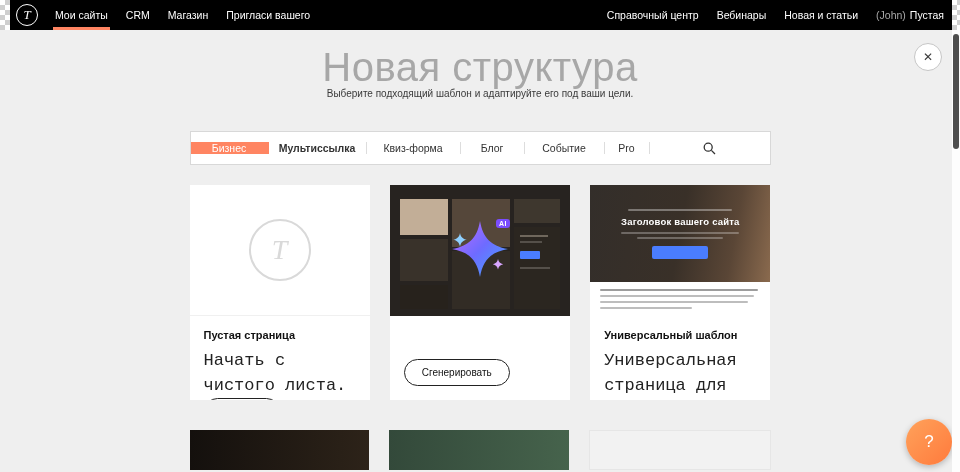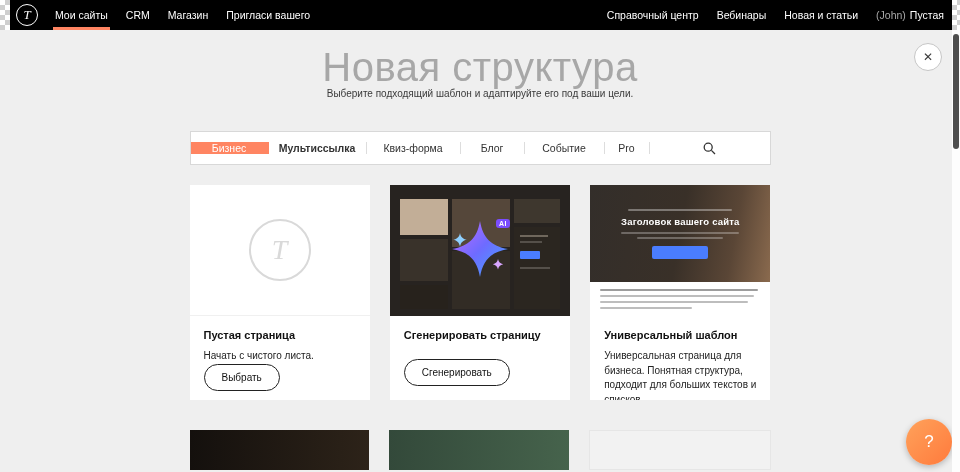--- a/index.html
+++ b/index.html
@@ -52,21 +52,21 @@
   .tab.active { background:#ff8562; color:#fff; border-right-color:#ff8562; }
   .w0{flex:0 0 78px;} .w1{flex:0 0 80px;} .w2{flex:0 0 98px;font-weight:bold;} .w3{flex:0 0 94px;}
   .w4{flex:0 0 80px;} .w5{flex:0 0 64px;} .w6{flex:0 0 45px;} .w7{flex:1;}
 
   
   .cards { width:581px; margin:20px auto 0; display:flex; gap:20px; }
   .card { flex:1; background:#fff; height:215px; display:flex; flex-direction:column; overflow:hidden; }
   .card-preview { flex:0 0 131px; position:relative; overflow:hidden; }
   .card-body { flex:1; padding:13px 14px 14px; display:flex; flex-direction:column; }
   .card-title { font-size:11px; font-weight:bold; color:#111; }
-  .card-desc { font-size:10px; color:#222; line-height:1.45; margin-top:8px; }
+  .card-desc { font-size:17px; color:#222; line-height:1.45; margin-top:8px;font-family:Liberation Mono, monospace; }
   .card-actions { margin-top:auto; display:flex; gap:8px; }
   .pill-btn { border:1px solid #222; background:#fff; border-radius:16px; font-size:10px;
               padding:0 17px; height:27px; display:flex; align-items:center; cursor:pointer;
               color:#111; font-family:inherit; white-space:nowrap; }
 
   
   .blank { background:#fff; border-bottom:1px solid #f0f0f0; }
   .blank-logo { width:62px; height:62px; border:2px solid #d9d9d9; border-radius:50%;
                 position:absolute; top:50%; left:50%; transform:translate(-50%,-50%);
                 display:flex; align-items:center; justify-content:center; color:#d9d9d9;
@@ -201,21 +201,20 @@
             <stop offset="1" stop-color="#3fa9ff"></stop>
           </linearGradient>
         </defs>
         <path d="M30 2C33 19 41 27 58 30C41 33 33 41 30 58C27 41 19 33 2 30C19 27 27 19 30 2Z" fill="url(#starGrad)"></path>
         <path d="M10 14C10.8 18 12.8 20 16.8 20.8C12.8 21.6 10.8 23.6 10 27.6C9.2 23.6 7.2 21.6 3.2 20.8C7.2 20 9.2 18 10 14Z" fill="#8fd0ff"></path>
         <path d="M48 40C48.6 43 50.2 44.6 53.2 45.2C50.2 45.8 48.6 47.4 48 50.4C47.4 47.4 45.8 45.8 42.8 45.2C45.8 44.6 47.4 43 48 40Z" fill="#d9a6ff"></path>
       </svg>
       <span class="ai-badge">AI</span>
     </div>
     <div class="card-body">
-      <div class="card-title">Сгенерировать страницу</div>
       <div class="card-actions">
         <button class="pill-btn">Сгенерировать</button>
       </div>
     </div>
   </div>
 
   <div class="card">
     <div class="card-preview">
       <div class="tpl-photo">
         <div class="tpl-line tl1"></div>

